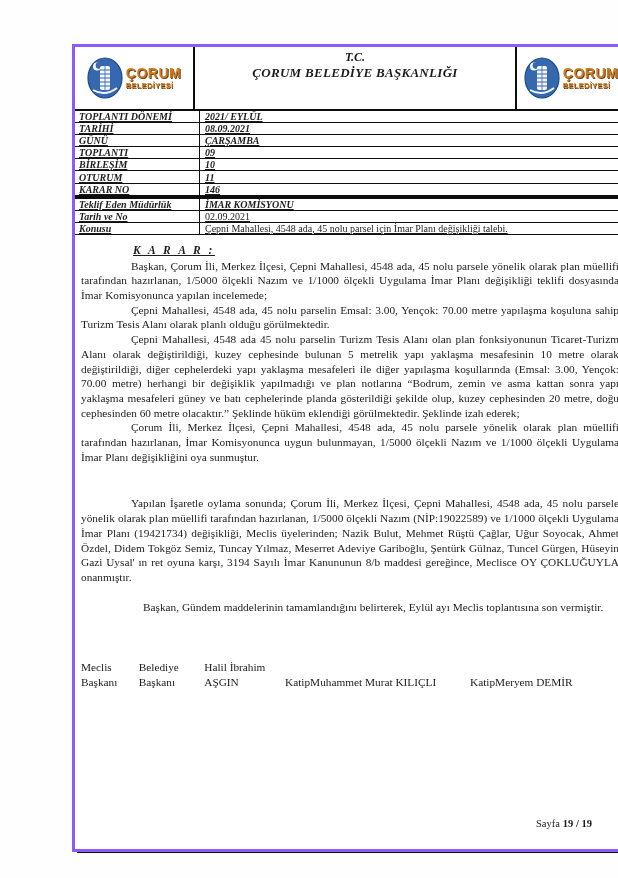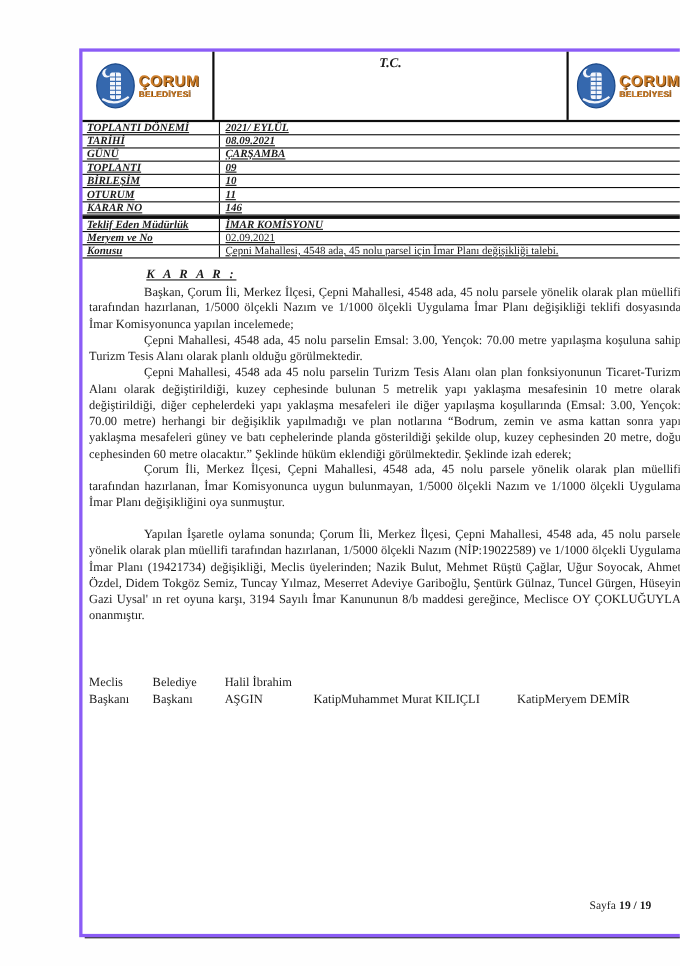--- a/index.html
+++ b/index.html
@@ -31,21 +31,21 @@
     border-right:1.6px solid #0d0d0d;padding-left:4px;
     font-weight:bold;font-style:italic;font-size:10px;}
   .meta-value{flex:1;padding-left:5px;font-weight:bold;font-style:italic;font-size:10px;white-space:nowrap;}
   .meta-value.plain{font-weight:normal;font-style:normal;}
   .thick-divider{height:3px;background:#0d0d0d;}
   
   .body-text{padding:7px 6px 0 6px;font-size:11.3px;line-height:14.7px;text-align:justify;}
   .karar-heading{margin:1px 0 1px 52px;font-weight:bold;font-style:italic;
     text-decoration:underline;letter-spacing:2.5px;font-size:11.5px;}
   .body-text p{margin:0;text-indent:50px;}
-  .body-text p.gap{margin-top:15px;}
+  .body-text p.gap{margin-top:32px;}
   .body-text p.gap-big{margin-top:15px;text-indent:62px;}
   
   .sig{display:flex;margin:46px 0 0 6px;font-size:11.3px;line-height:15px;}
   .sig-col{display:flex;flex-direction:row;}
   .sig-col.c1{width:204px;}
   .sig-col.c2{width:185px;padding-top:15px;}
   .sig-col.c3{flex:1;padding-top:15px;}
   
   .footer{position:absolute;right:26px;top:818px;font-size:10.5px;}
   .footer b{margin-left:3px;}
@@ -69,20 +69,21 @@
           <path d="M6 33 q12 7 24 -2" stroke="#f4f6fb" stroke-width="2" fill="none"></path>
         </svg>
         <div class="logo-text">
           <div class="logo-l1">ÇORUM</div>
           <div class="logo-l2">BELEDİYESİ</div>
         </div>
       </div>
     </div>
     <div class="hdr-center">
       <div class="hdr-line1">T.C.</div>
+      <div class="hdr-line2">ÇORUM BELEDİYE BAŞKANLIĞI</div>
     </div>
     <div class="hdr-cell-logo right">
       <div class="logo">
         <svg width="36" height="42" viewBox="0 0 36 42">
           <ellipse cx="18" cy="21" rx="17" ry="20" fill="#3568ae" stroke="#1d4a8a" stroke-width="1.2"></ellipse>
           <circle cx="10" cy="9.5" r="4" fill="#f4f6fb"></circle>
           <circle cx="12" cy="8.6" r="3.3" fill="#3568ae"></circle>
           <circle cx="13.6" cy="11.4" r="0.9" fill="#f4f6fb"></circle>
           <rect x="13" y="9" width="10" height="24" rx="2" fill="#f4f6fb"></rect>
           <path d="M13 13h10M13 17h10M13 21h10M13 25h10M13 29h10" stroke="#3568ae" stroke-width="1"></path>
@@ -129,36 +130,37 @@
   </div>
 
   <div class="thick-divider"></div>
 
   <div>
     <div class="meta-row">
       <div class="meta-label">Teklif Eden Müdürlük</div>
       <div class="meta-value">İMAR KOMİSYONU</div>
     </div>
     <div class="meta-row">
-      <div class="meta-label">Meryem ve No</div>
+      <div class="meta-label">Tarih ve No</div>
       <div class="meta-value plain">02.09.2021</div>
     </div>
     <div class="meta-row">
       <div class="meta-label">Konusu</div>
       <div class="meta-value plain">Çepni Mahallesi, 4548 ada, 45 nolu parsel için İmar Planı değişikliği talebi.</div>
     </div>
   </div>
 
   <div class="body-text">
     <div class="karar-heading">K  A  R  A  R :</div>
     <p>Başkan, Çorum İli, Merkez İlçesi, Çepni Mahallesi, 4548 ada, 45 nolu parsele yönelik olarak plan müellifi tarafından hazırlanan, 1/5000 ölçekli Nazım ve 1/1000 ölçekli Uygulama İmar Planı değişikliği teklifi dosyasında İmar Komisyonunca yapılan incelemede;</p>
     <p>Çepni Mahallesi, 4548 ada, 45 nolu parselin Emsal: 3.00, Yençok: 70.00 metre yapılaşma koşuluna sahip Turizm Tesis Alanı olarak planlı olduğu görülmektedir.</p>
     <p>Çepni Mahallesi, 4548 ada 45 nolu parselin Turizm Tesis Alanı olan plan fonksiyonunun Ticaret-Turizm Alanı olarak değiştirildiği, kuzey cephesinde bulunan 5 metrelik yapı yaklaşma mesafesinin 10 metre olarak değiştirildiği, diğer cephelerdeki yapı yaklaşma mesafeleri ile diğer yapılaşma koşullarında (Emsal: 3.00, Yençok: 70.00 metre) herhangi bir değişiklik yapılmadığı ve plan notlarına “Bodrum, zemin ve asma kattan sonra yapı yaklaşma mesafeleri güney ve batı cephelerinde planda gösterildiği şekilde olup, kuzey cephesinden 20 metre, doğu cephesinden 60 metre olacaktır.” Şeklinde hüküm eklendiği görülmektedir. Şeklinde izah ederek;</p>
     <p>Çorum İli, Merkez İlçesi, Çepni Mahallesi, 4548 ada, 45 nolu parsele yönelik olarak plan müellifi tarafından hazırlanan, İmar Komisyonunca uygun bulunmayan, 1/5000 ölçekli Nazım ve 1/1000 ölçekli Uygulama İmar Planı değişikliğini oya sunmuştur.</p>
     <p class="gap">Yapılan İşaretle oylama sonunda; Çorum İli, Merkez İlçesi, Çepni Mahallesi, 4548 ada, 45 nolu parsele yönelik olarak plan müellifi tarafından hazırlanan, 1/5000 ölçekli Nazım (NİP:19022589) ve 1/1000 ölçekli Uygulama İmar Planı (19421734) değişikliği, Meclis üyelerinden; Nazik Bulut, Mehmet Rüştü Çağlar, Uğur Soyocak, Ahmet Özdel, Didem Tokgöz Semiz, Tuncay Yılmaz, Meserret Adeviye Gariboğlu, Şentürk Gülnaz, Tuncel Gürgen, Hüseyin Gazi Uysal' ın ret oyuna karşı, 3194 Sayılı İmar Kanununun 8/b maddesi gereğince, Meclisce OY ÇOKLUĞUYLA onanmıştır.</p>
+    <p class="gap-big">Başkan, Gündem maddelerinin tamamlandığını belirterek, Eylül ayı Meclis toplantısına son vermiştir.</p>
   </div>
 
   <div class="sig">
     <div class="sig-col c1">
       <div>Meclis Başkanı</div>
       <div>Belediye Başkanı</div>
       <div>Halil İbrahim AŞGIN</div>
     </div>
     <div class="sig-col c2">
       <div>Katip</div>

